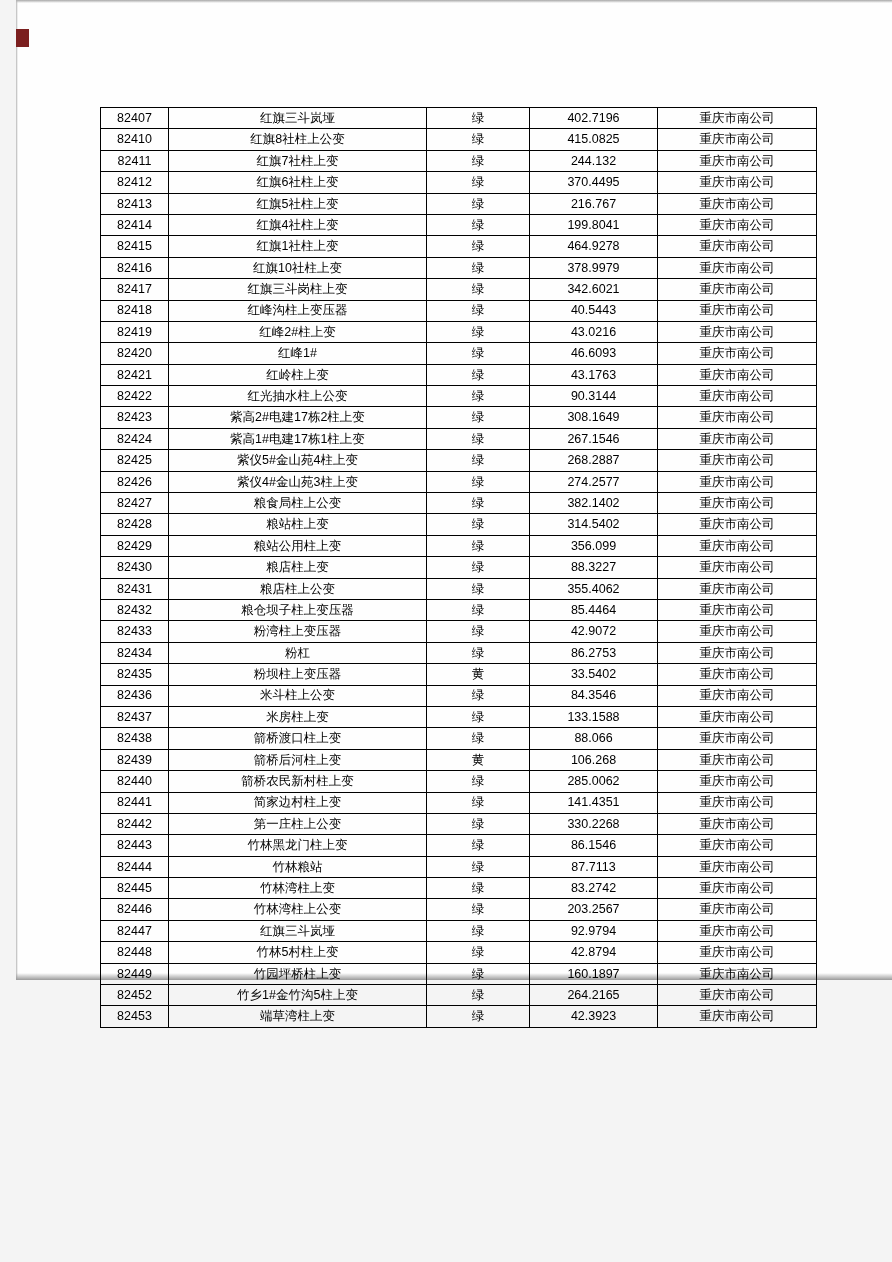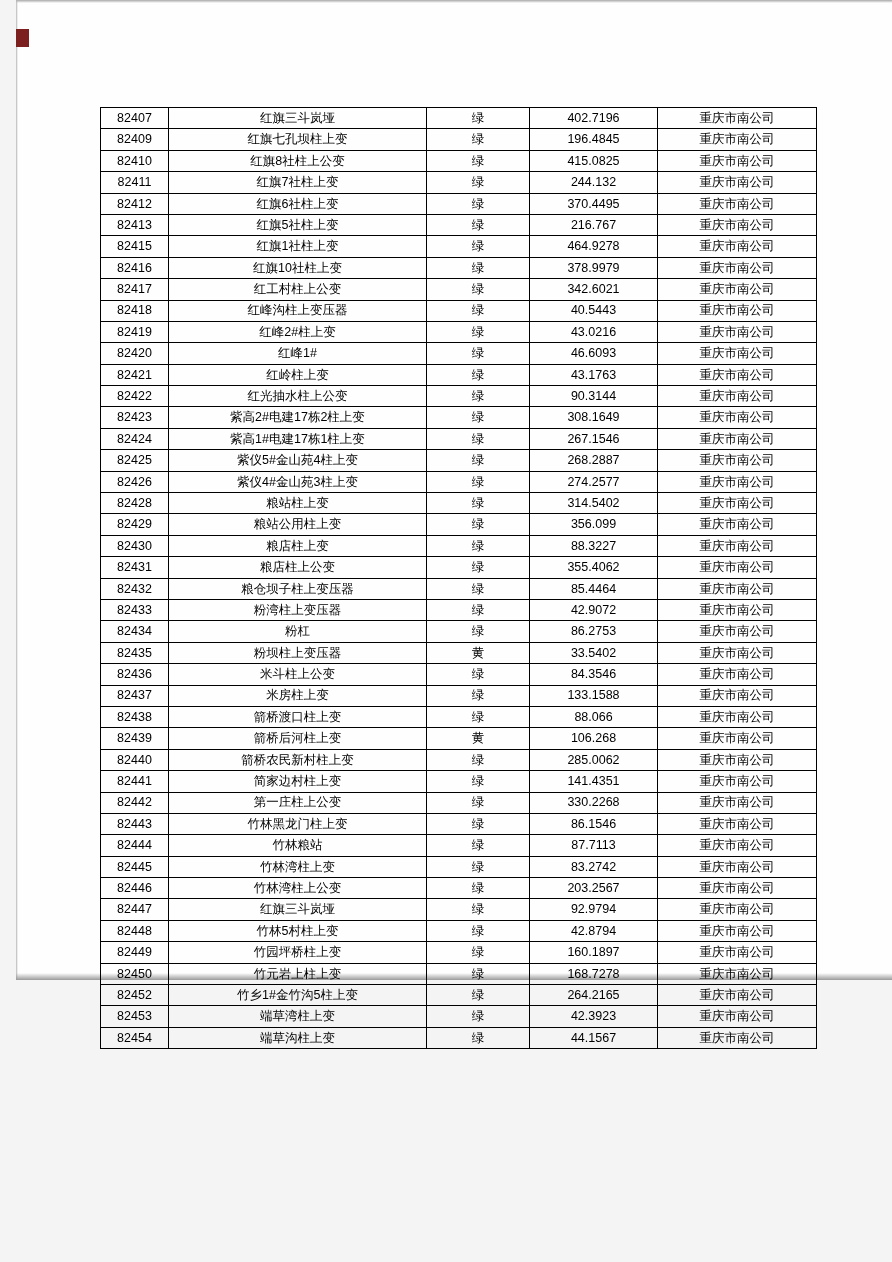--- a/index.html
+++ b/index.html
@@ -90,27 +90,20 @@
     </colgroup>
     <tbody>
         <tr>
           <td>82407</td>
           <td>红旗三斗岚垭</td>
           <td>绿</td>
           <td>402.7196</td>
           <td>重庆市南公司</td>
         </tr>
         <tr>
-          <td>82409</td>
-          <td>红旗七孔坝柱上变</td>
-          <td>绿</td>
-          <td>196.4845</td>
-          <td>重庆市南公司</td>
-        </tr>
-        <tr>
           <td>82410</td>
           <td>红旗8社柱上公变</td>
           <td>绿</td>
           <td>415.0825</td>
           <td>重庆市南公司</td>
         </tr>
         <tr>
           <td>82411</td>
           <td>红旗7社柱上变</td>
           <td>绿</td>
@@ -125,36 +118,43 @@
           <td>重庆市南公司</td>
         </tr>
         <tr>
           <td>82413</td>
           <td>红旗5社柱上变</td>
           <td>绿</td>
           <td>216.767</td>
           <td>重庆市南公司</td>
         </tr>
         <tr>
+          <td>82414</td>
+          <td>红旗4社柱上变</td>
+          <td>绿</td>
+          <td>199.8041</td>
+          <td>重庆市南公司</td>
+        </tr>
+        <tr>
           <td>82415</td>
           <td>红旗1社柱上变</td>
           <td>绿</td>
           <td>464.9278</td>
           <td>重庆市南公司</td>
         </tr>
         <tr>
           <td>82416</td>
           <td>红旗10社柱上变</td>
           <td>绿</td>
           <td>378.9979</td>
           <td>重庆市南公司</td>
         </tr>
         <tr>
           <td>82417</td>
-          <td>红工村柱上公变</td>
+          <td>红旗三斗岗柱上变</td>
           <td>绿</td>
           <td>342.6021</td>
           <td>重庆市南公司</td>
         </tr>
         <tr>
           <td>82418</td>
           <td>红峰沟柱上变压器</td>
           <td>绿</td>
           <td>40.5443</td>
           <td>重庆市南公司</td>
@@ -206,20 +206,27 @@
           <td>紫仪5#金山苑4柱上变</td>
           <td>绿</td>
           <td>268.2887</td>
           <td>重庆市南公司</td>
         </tr>
         <tr>
           <td>82426</td>
           <td>紫仪4#金山苑3柱上变</td>
           <td>绿</td>
           <td>274.2577</td>
+          <td>重庆市南公司</td>
+        </tr>
+        <tr>
+          <td>82427</td>
+          <td>粮食局柱上公变</td>
+          <td>绿</td>
+          <td>382.1402</td>
           <td>重庆市南公司</td>
         </tr>
         <tr>
           <td>82428</td>
           <td>粮站柱上变</td>
           <td>绿</td>
           <td>314.5402</td>
           <td>重庆市南公司</td>
         </tr>
         <tr>
@@ -363,42 +370,28 @@
           <td>重庆市南公司</td>
         </tr>
         <tr>
           <td>82449</td>
           <td>竹园坪桥柱上变</td>
           <td>绿</td>
           <td>160.1897</td>
           <td>重庆市南公司</td>
         </tr>
         <tr>
-          <td>82450</td>
-          <td>竹元岩上柱上变</td>
-          <td>绿</td>
-          <td>168.7278</td>
-          <td>重庆市南公司</td>
-        </tr>
-        <tr>
           <td>82452</td>
           <td>竹乡1#金竹沟5柱上变</td>
           <td>绿</td>
           <td>264.2165</td>
           <td>重庆市南公司</td>
         </tr>
         <tr>
           <td>82453</td>
           <td>端草湾柱上变</td>
           <td>绿</td>
           <td>42.3923</td>
-          <td>重庆市南公司</td>
-        </tr>
-        <tr>
-          <td>82454</td>
-          <td>端草沟柱上变</td>
-          <td>绿</td>
-          <td>44.1567</td>
           <td>重庆市南公司</td>
         </tr>
       </tbody>
   </table>
 </div>
 
 </body></html>

